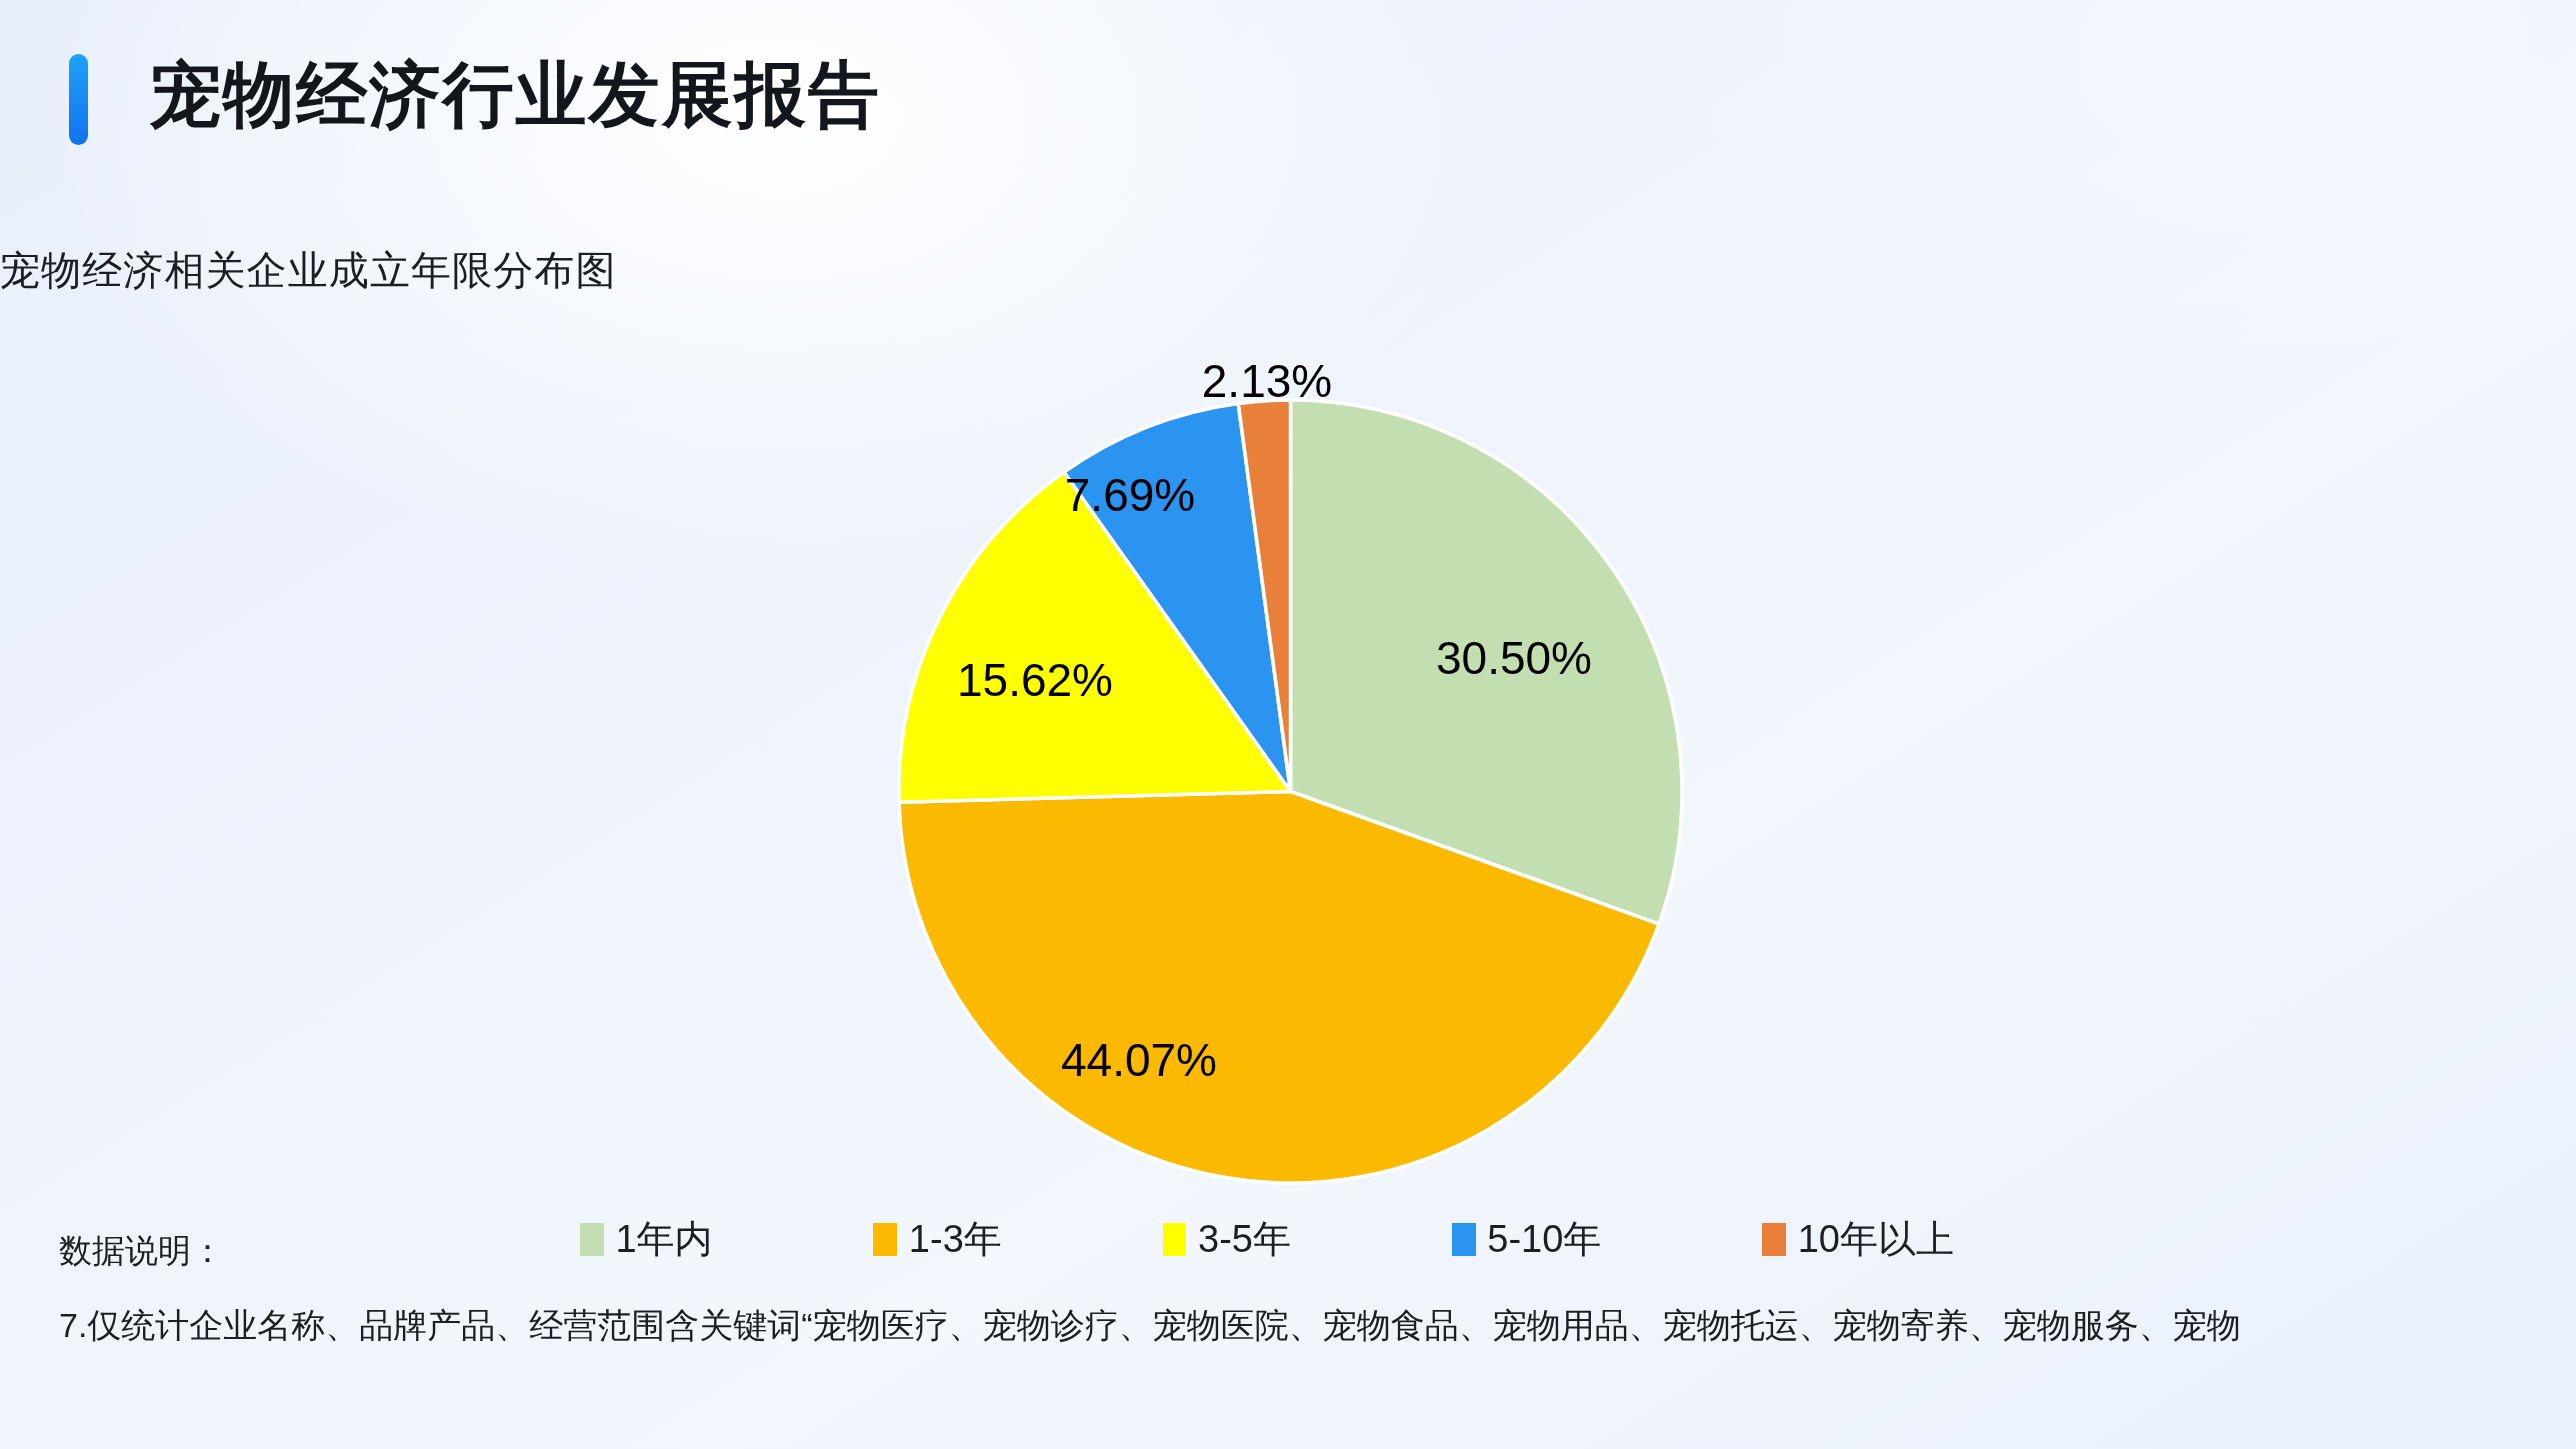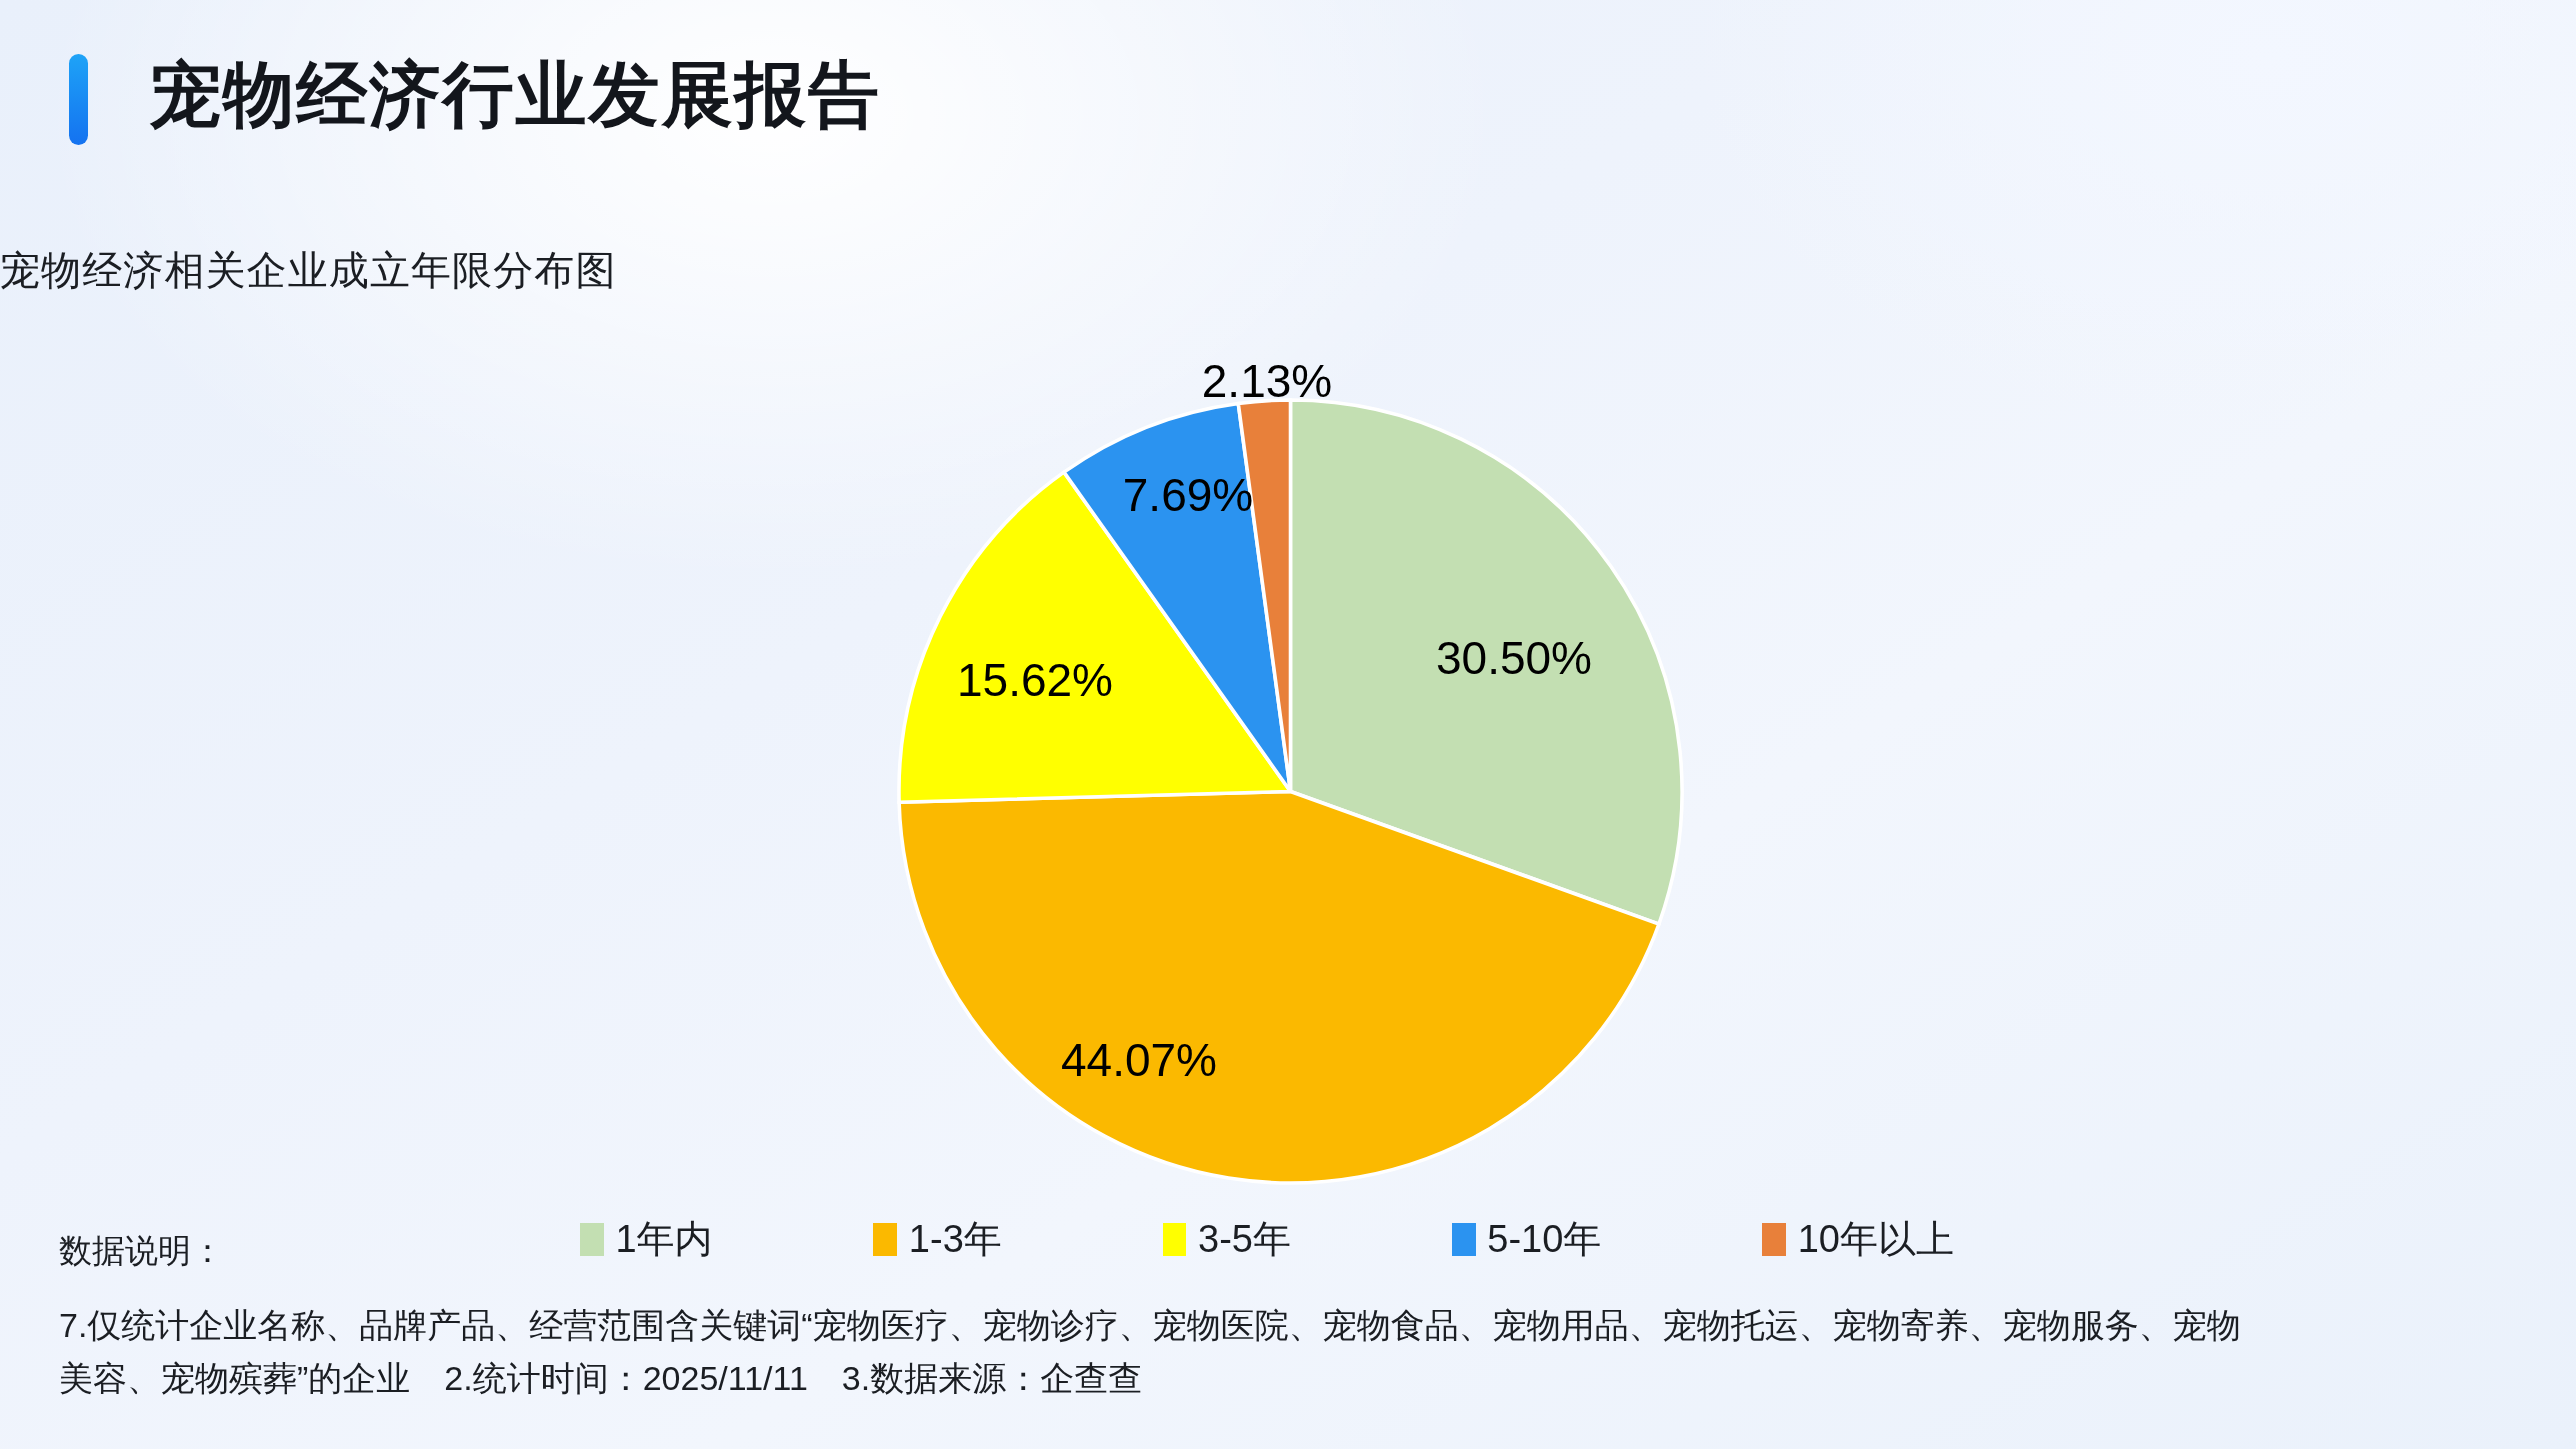--- a/index.html
+++ b/index.html
@@ -112,21 +112,21 @@
     position: absolute;
     font-size: 46px;
     font-weight: 400;
     color: #000000;
     white-space: nowrap;
     transform: translate(-50%, -50%);
   }
   #lbl-0 { left: 1514px; top: 658px; }
   #lbl-1 { left: 1139px; top: 1060px; }
   #lbl-2 { left: 1035px; top: 680px; }
-  #lbl-3 { left: 1188px; top: 495px; }
+  #lbl-3 { left: 1130px; top: 495px; }
   #lbl-4 { left: 1267px; top: 381px; }
 
   
   .legend {
     position: absolute;
     left: 580px;
     top: 1220px;
     width: 1374px;
     display: flex;
     align-items: center;
@@ -215,15 +215,14 @@
   </div>
   <div class="legend-item">
     <span class="legend-swatch" style="background: rgb(232, 128, 58);"></span>
     <span class="legend-label">10年以上</span>
   </div>
 </div>
 
 <div class="footnote">
   <div class="footnote-head">数据说明：</div>
   <div class="footnote-body">7.仅统计企业名称、品牌产品、经营范围含关键词“宠物医疗、宠物诊疗、宠物医院、宠物食品、宠物用品、宠物托运、宠物寄养、宠物服务、宠物</div>
-  <div class="footnote-body">美容、宠物殡葬”的企业　2.统计时间：2025/11/11　3.数据来源：企查查</div>
 </div>
 
 
 </body></html>

